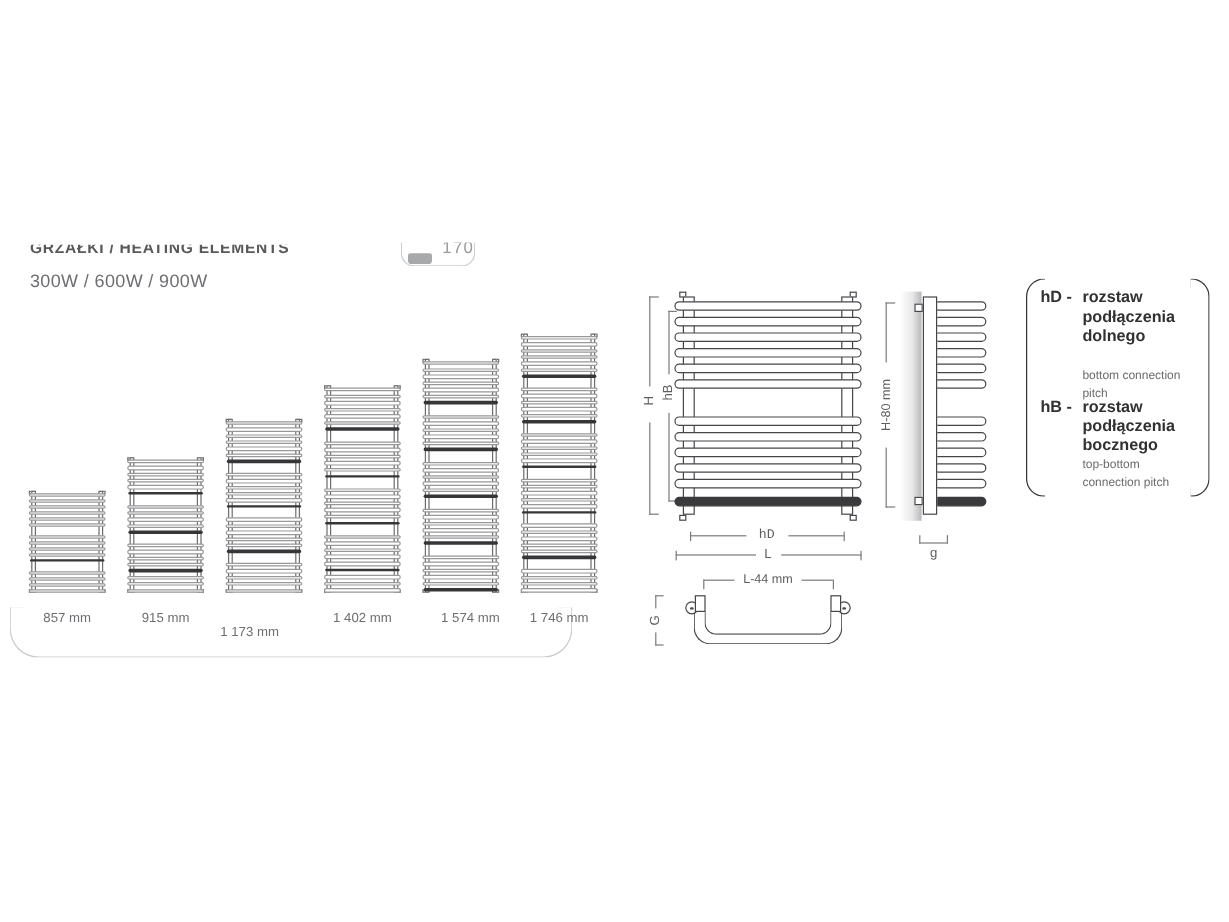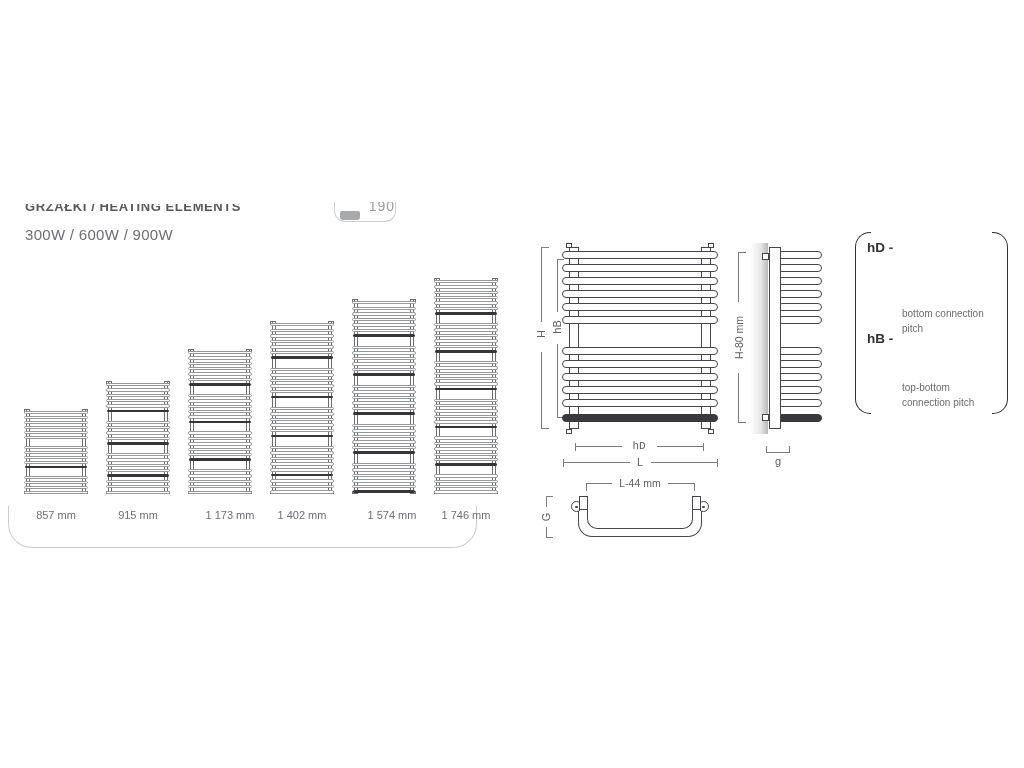--- a/index.html
+++ b/index.html
@@ -78,21 +78,21 @@
 </head>
 <body>
 
 <div class="title-clip">
   <div class="t">GRZAŁKI / HEATING ELEMENTS</div>
 </div>
 <div class="subtitle">300W / 600W / 900W</div>
 
 <div class="badge">
   <div class="blob"></div>
-  <div class="num">190</div>
+  <div class="num">170</div>
 </div>
 
 <div class="card"></div>
 
 <div id="radiators">
     <div class="rad" style="left: 24px; top: 409px; width: 64px; height: 85px;">
       <div class="col" style="left: 2px;"></div>
       <div class="col" style="left: 58px;"></div>
       <div class="tab" style="left: 0px; top: 0px;"></div>
       <div class="tab" style="left: 59px; top: 0px;"></div>
@@ -168,21 +168,21 @@
       <div class="tb" style="top: 93.1759px; height: 3.32963px;"></div>
       <div class="tb" style="top: 98.5463px; height: 3.32963px;"></div>
       <div class="tb" style="top: 103.917px; height: 3.32963px;"></div>
       <div class="tbd" style="top: 109.287px;"></div>
       <div class="tb" style="top: 120.028px; height: 3.32963px;"></div>
       <div class="tb" style="top: 125.398px; height: 3.32963px;"></div>
       <div class="tb" style="top: 130.769px; height: 3.32963px;"></div>
       <div class="tb" style="top: 136.139px; height: 3.32963px;"></div>
       <div class="tb" style="top: 141.509px; height: 3.32963px;"></div>
     </div>
-    <div class="size-label" style="left: 190px;">1 173 mm</div>
+    <div class="size-label" style="left: 168px; margin-top: 12px;">1 173 mm</div>
     <div class="rad" style="left: 270px; top: 321px; width: 64px; height: 173px;">
       <div class="col" style="left: 2px;"></div>
       <div class="col" style="left: 58px;"></div>
       <div class="tab" style="left: 0px; top: 0px;"></div>
       <div class="tab" style="left: 59px; top: 0px;"></div>
       <div class="tab" style="left: 0px; top: 170px;"></div>
       <div class="tab" style="left: 59px; top: 170px;"></div>
       <div class="tb" style="top: 1.95323px; height: 3.46px;"></div>
       <div class="tb" style="top: 7.53387px; height: 3.46px;"></div>
       <div class="tb" style="top: 13.1145px; height: 3.46px;"></div>
@@ -416,20 +416,22 @@
   <div class="hl" style="left:766px;top:452px;width:24px;"></div>
   <div class="dlab" style="left:767px;top:455px;width:22px;">g</div>
 </div>
 
 <div>
   <div class="paren l"></div>
   <div class="paren r"></div>
 
   <div class="leg-item" style="top:240px;">
     <div class="leg-term">hD -</div>
+    <div class="leg-pl">rozstaw podłączenia dolnego</div>
   </div>
   <div class="leg-en" style="top:306px;">bottom connection pitch</div>
 
   <div class="leg-item" style="top:331px;">
     <div class="leg-term">hB -</div>
+    <div class="leg-pl">rozstaw podłączenia bocznego</div>
   </div>
   <div class="leg-en" style="top:380px;">top-bottom connection pitch</div>
 </div>
 
 </body></html>

